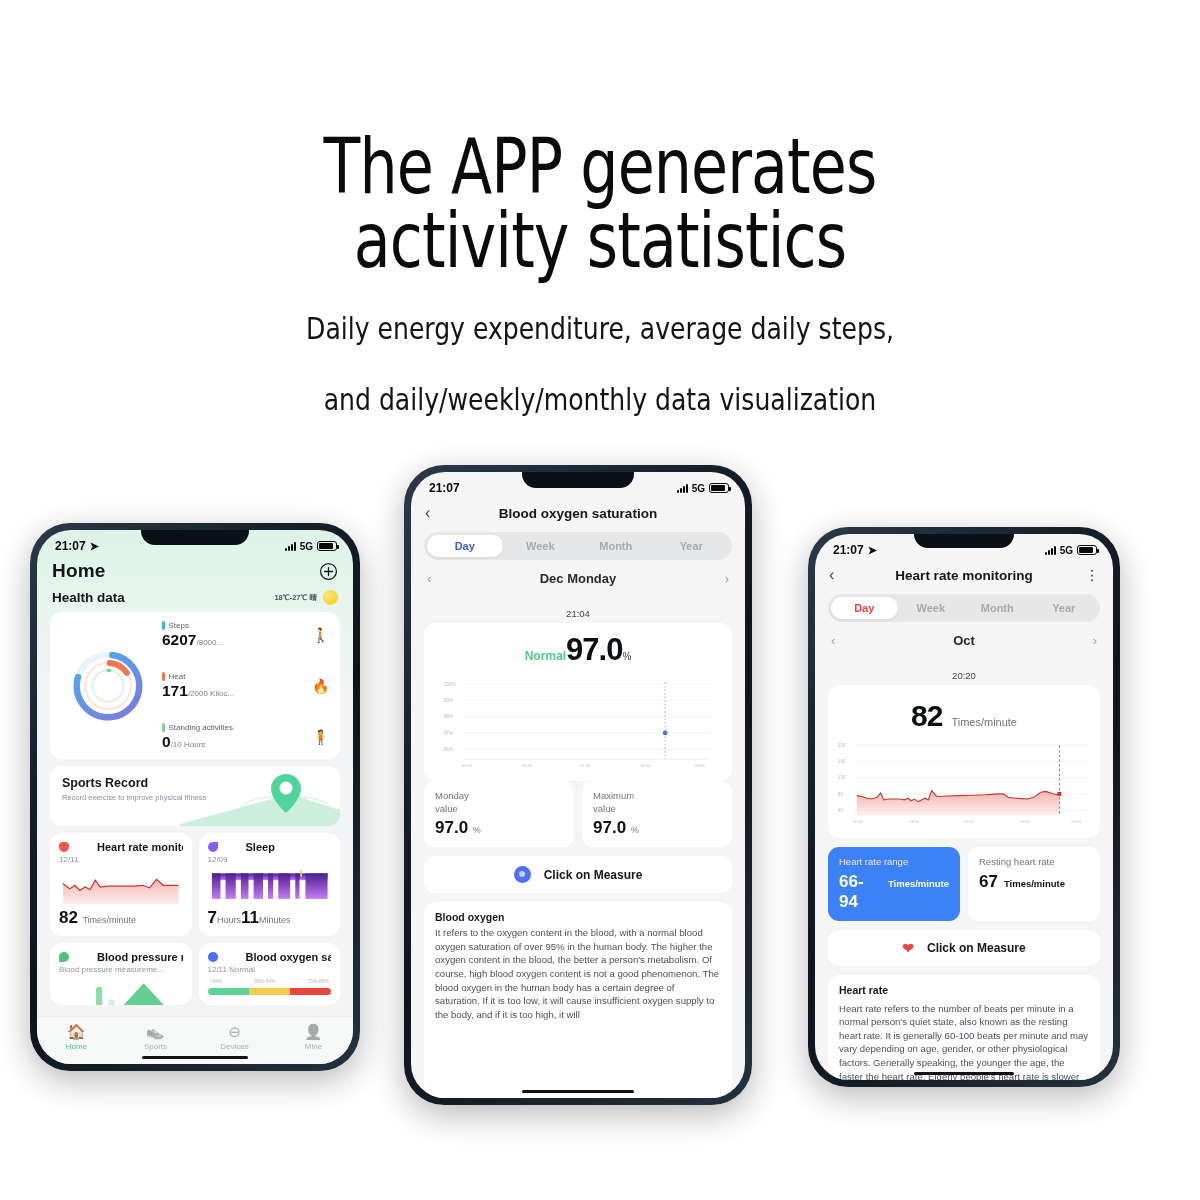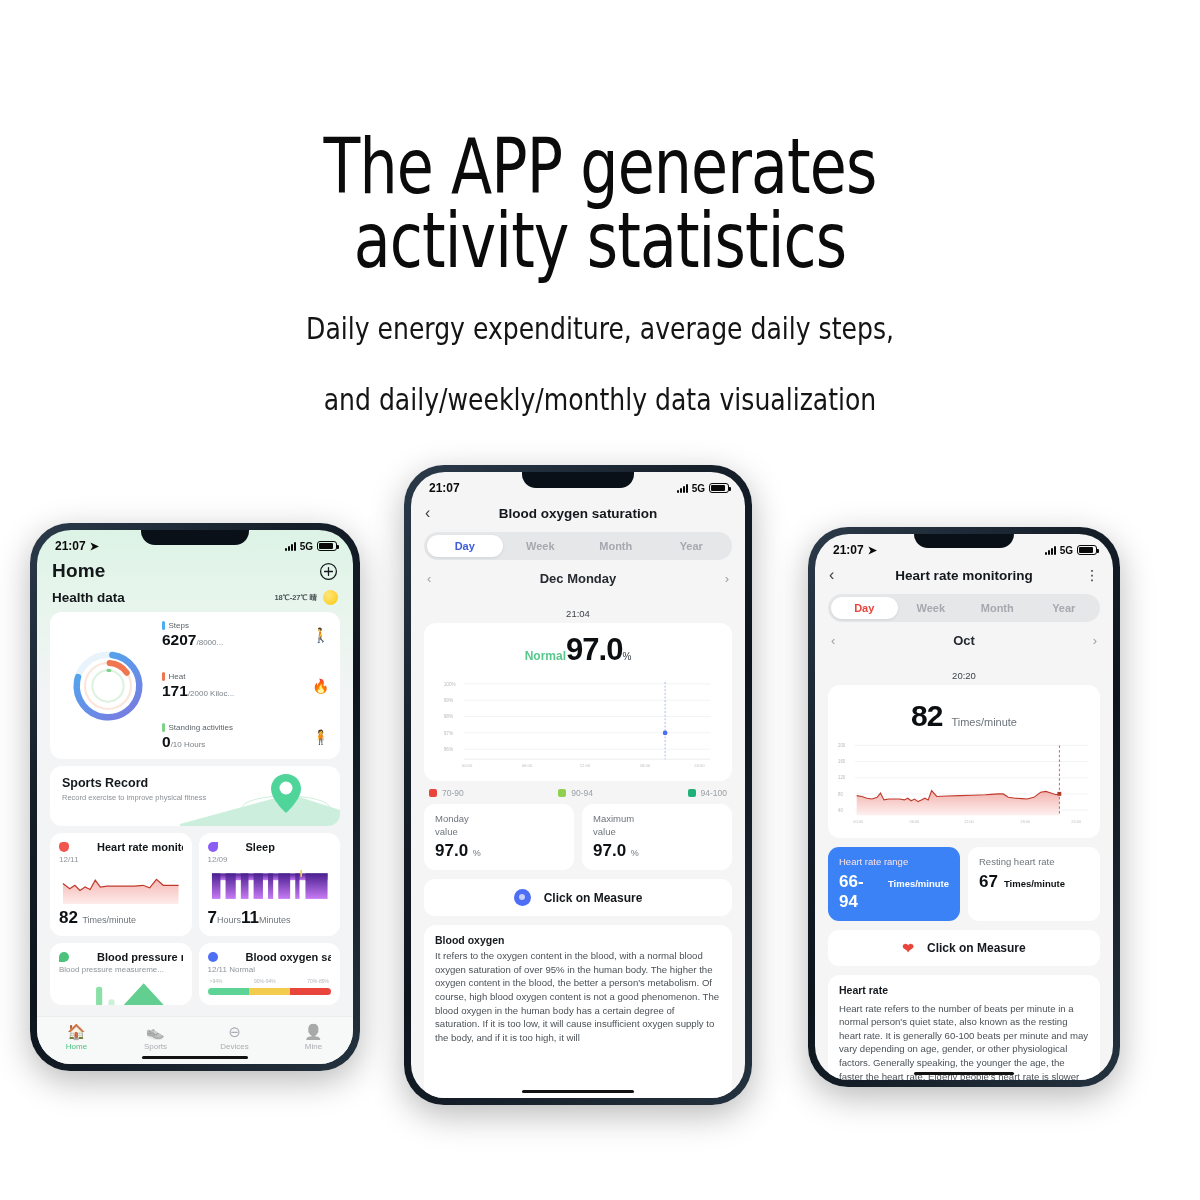--- a/index.html
+++ b/index.html
@@ -484,34 +484,20 @@
           <g font-size="4.6" fill="#bcc1c6" font-family="Liberation Sans">
             <text x="22" y="104">00:00</text>
               <text x="88" y="104">06:00</text>
               <text x="152" y="104">12:00</text>
             <text x="218" y="104">18:00</text>
               <text x="278" y="104">24:00</text>
           </g>
         </svg>
       </div>
 
-      <div class="legendrow">
-        <div class="legend">
-          <span class="lg-sq" style="background:#e8453c"></span>
-          <span>70-90</span>
-        </div>
-        <div class="legend">
-          <span class="lg-sq" style="background:#8fd14f"></span>
-          <span>90-94</span>
-        </div>
-        <div class="legend">
-          <span class="lg-sq" style="background:#22b07a"></span>
-          <span>94-100</span>
-        </div>
-      </div>
 
       <div class="twocards">
         <div class="statcard">
           <div class="stat-lb"><span>Monday</span><br><span>value</span></div>
           <div class="stat-val"><span>97.0</span> <small>%</small></div>
         </div>
         <div class="statcard">
           <div class="stat-lb"><span>Maximum</span><br><span>value</span></div>
           <div class="stat-val"><span>97.0</span> <small>%</small></div>
         </div>

